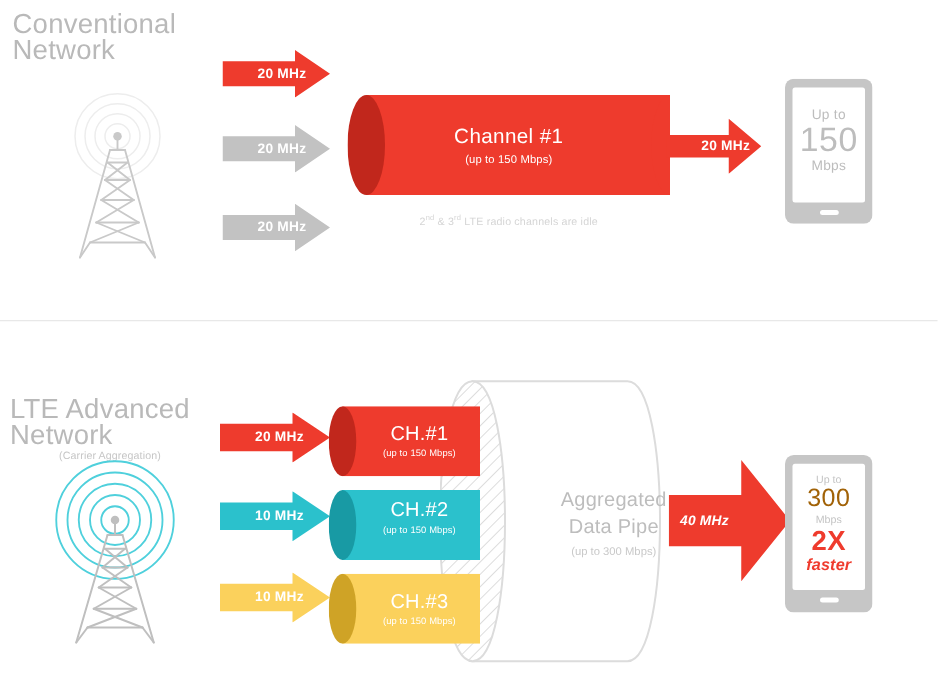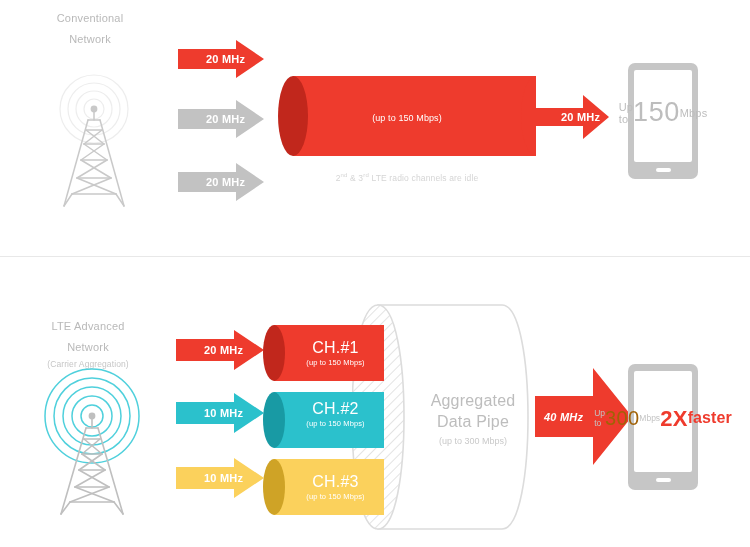--- a/index.html
+++ b/index.html
@@ -10,22 +10,22 @@
   }
   .stage{position:absolute;left:0;top:0;width:750px;height:547px;}
 
   
   .divider{
     position:absolute;left:0;width:750px;height:1px;background:#e8e8e8;
   }
 
   
   .sec-title{
-    position:absolute;text-align:center;color:#b9b9b9;
-    font-size:11px;line-height:21px;font-weight:400;letter-spacing:.2px;
+    position:absolute;text-align:left;color:#b9b9b9;
+    font-size:22px;line-height:21px;font-weight:400;letter-spacing:.2px;
     white-space:pre-line;
   }
   .sec-sub{
     position:absolute;text-align:center;color:#c6c6c6;
     font-size:8.5px;letter-spacing:.1px;
   }
 
   
   .tower{position:absolute;}
 
@@ -64,31 +64,31 @@
     align-items:center;justify-content:center;text-align:center;
     color:#bdbdbd;pointer-events:none;
   }
   .agg-text .l1{font-size:16px;line-height:21px;font-weight:400;letter-spacing:.2px;}
   .agg-text .l2{font-size:9px;margin-top:4px;color:#c9c9c9;}
 
   
   .phone{position:absolute;}
   .phone-text{
     position:absolute;left:0;top:0;width:100%;height:100%;
-    display:flex;flex-direction:row;align-items:center;justify-content:center;
+    display:flex;flex-direction:column;align-items:center;justify-content:center;
     pointer-events:none;
   }
   .pt-upto{color:#bdbdbd;font-size:11px;letter-spacing:.2px;}
   .pt-num{color:#bdbdbd;font-size:27px;line-height:29px;font-weight:400;letter-spacing:.5px;}
   .pt-unit{color:#bdbdbd;font-size:11px;letter-spacing:.2px;}
   .pt-num-s{color:#a16207;font-size:20px;line-height:22px;letter-spacing:.3px;}
   .pt-upto-s{color:#c4c4c4;font-size:8.5px;}
   .pt-unit-s{color:#c4c4c4;font-size:8.5px;}
   .pt-x{color:#ef3b2d;font-size:22px;line-height:23px;font-weight:600;letter-spacing:.3px;margin-top:1px;}
-  .pt-faster{color:#ef3b2d;font-size:16px;font-weight:600;letter-spacing:.1px;}
+  .pt-faster{color:#ef3b2d;font-size:13px;font-weight:600;letter-spacing:.1px;font-style:italic;}
 
   
   .watermark{
     position:absolute;color:#9b9b9b;font-size:15px;letter-spacing:1px;
     font-family:"DejaVu Sans",sans-serif;white-space:nowrap;
   }
 </style>
 </head>
 <body>
 
@@ -159,20 +159,21 @@
         </div>
     </div>
 
     <div class="pipe" style="left:278px;top:76px;width:258px;height:80px;">
       <svg width="258" height="80" viewBox="0 0 258 80">
         <rect x="15" y="0" width="243" height="80" fill="#ee3b2d"></rect>
         <ellipse cx="15" cy="40" rx="15" ry="40" fill="#c1271c"></ellipse>
         <ellipse cx="258" cy="40" rx="15" ry="40" fill="#ee3b2d"></ellipse>
       </svg>
       <div class="ptext">
+        <div class="pt1">Channel #1</div>
         <div class="pt2">(up to 150 Mbps)</div>
       </div>
     </div>
 
     <div class="idle-note" style="left:278px;top:172px;width:258px;">
       <span>2</span><sup>nd</sup><span> &amp; 3</span><sup>rd</sup><span> LTE radio channels are idle</span>
     </div>
 
     <div class="arrow" style="left:533px;top:95px;width:76px;height:44px;">
       <svg width="76" height="44" viewBox="0 0 76 44">
@@ -269,21 +270,21 @@
           <line x1="0" y1="0" x2="0" y2="7" stroke="#d8d8d8" stroke-width="1.4"></line>
         </pattern>
       </defs>
 
       <path d="M26 2 H150 C168 2 176 60 176 114 C176 168 168 226 150 226 H26 Z" fill="#ffffff" stroke="#dcdcdc" stroke-width="1.6"></path>
 
       <path d="M26 2 C44 2 52 60 52 114 C52 168 44 226 26 226
                C8 226 0 168 0 114 C0 60 8 2 26 2 Z" fill="url(#hatch)" stroke="#dcdcdc" stroke-width="1.6"></path>
     </svg>
 
-    <div class="agg-text" style="left:410px;top:383px;width:126px;height:70px;">
+    <div class="agg-text" style="left:428px;top:383px;width:126px;height:70px;">
       <div class="l1">Aggregated</div>
       <div class="l1">Data Pipe</div>
       <div class="l2">(up to 300 Mbps)</div>
     </div>
 
     <div class="pipe small-pipe" style="left:263px;top:325px;width:121px;height:56px;">
       <svg width="121" height="56" viewBox="0 0 121 56">
         <rect x="11" y="0" width="110" height="56" fill="#ee3b2d"></rect>
         <ellipse cx="11" cy="28" rx="11" ry="28" fill="#c1271c"></ellipse>
       </svg>

